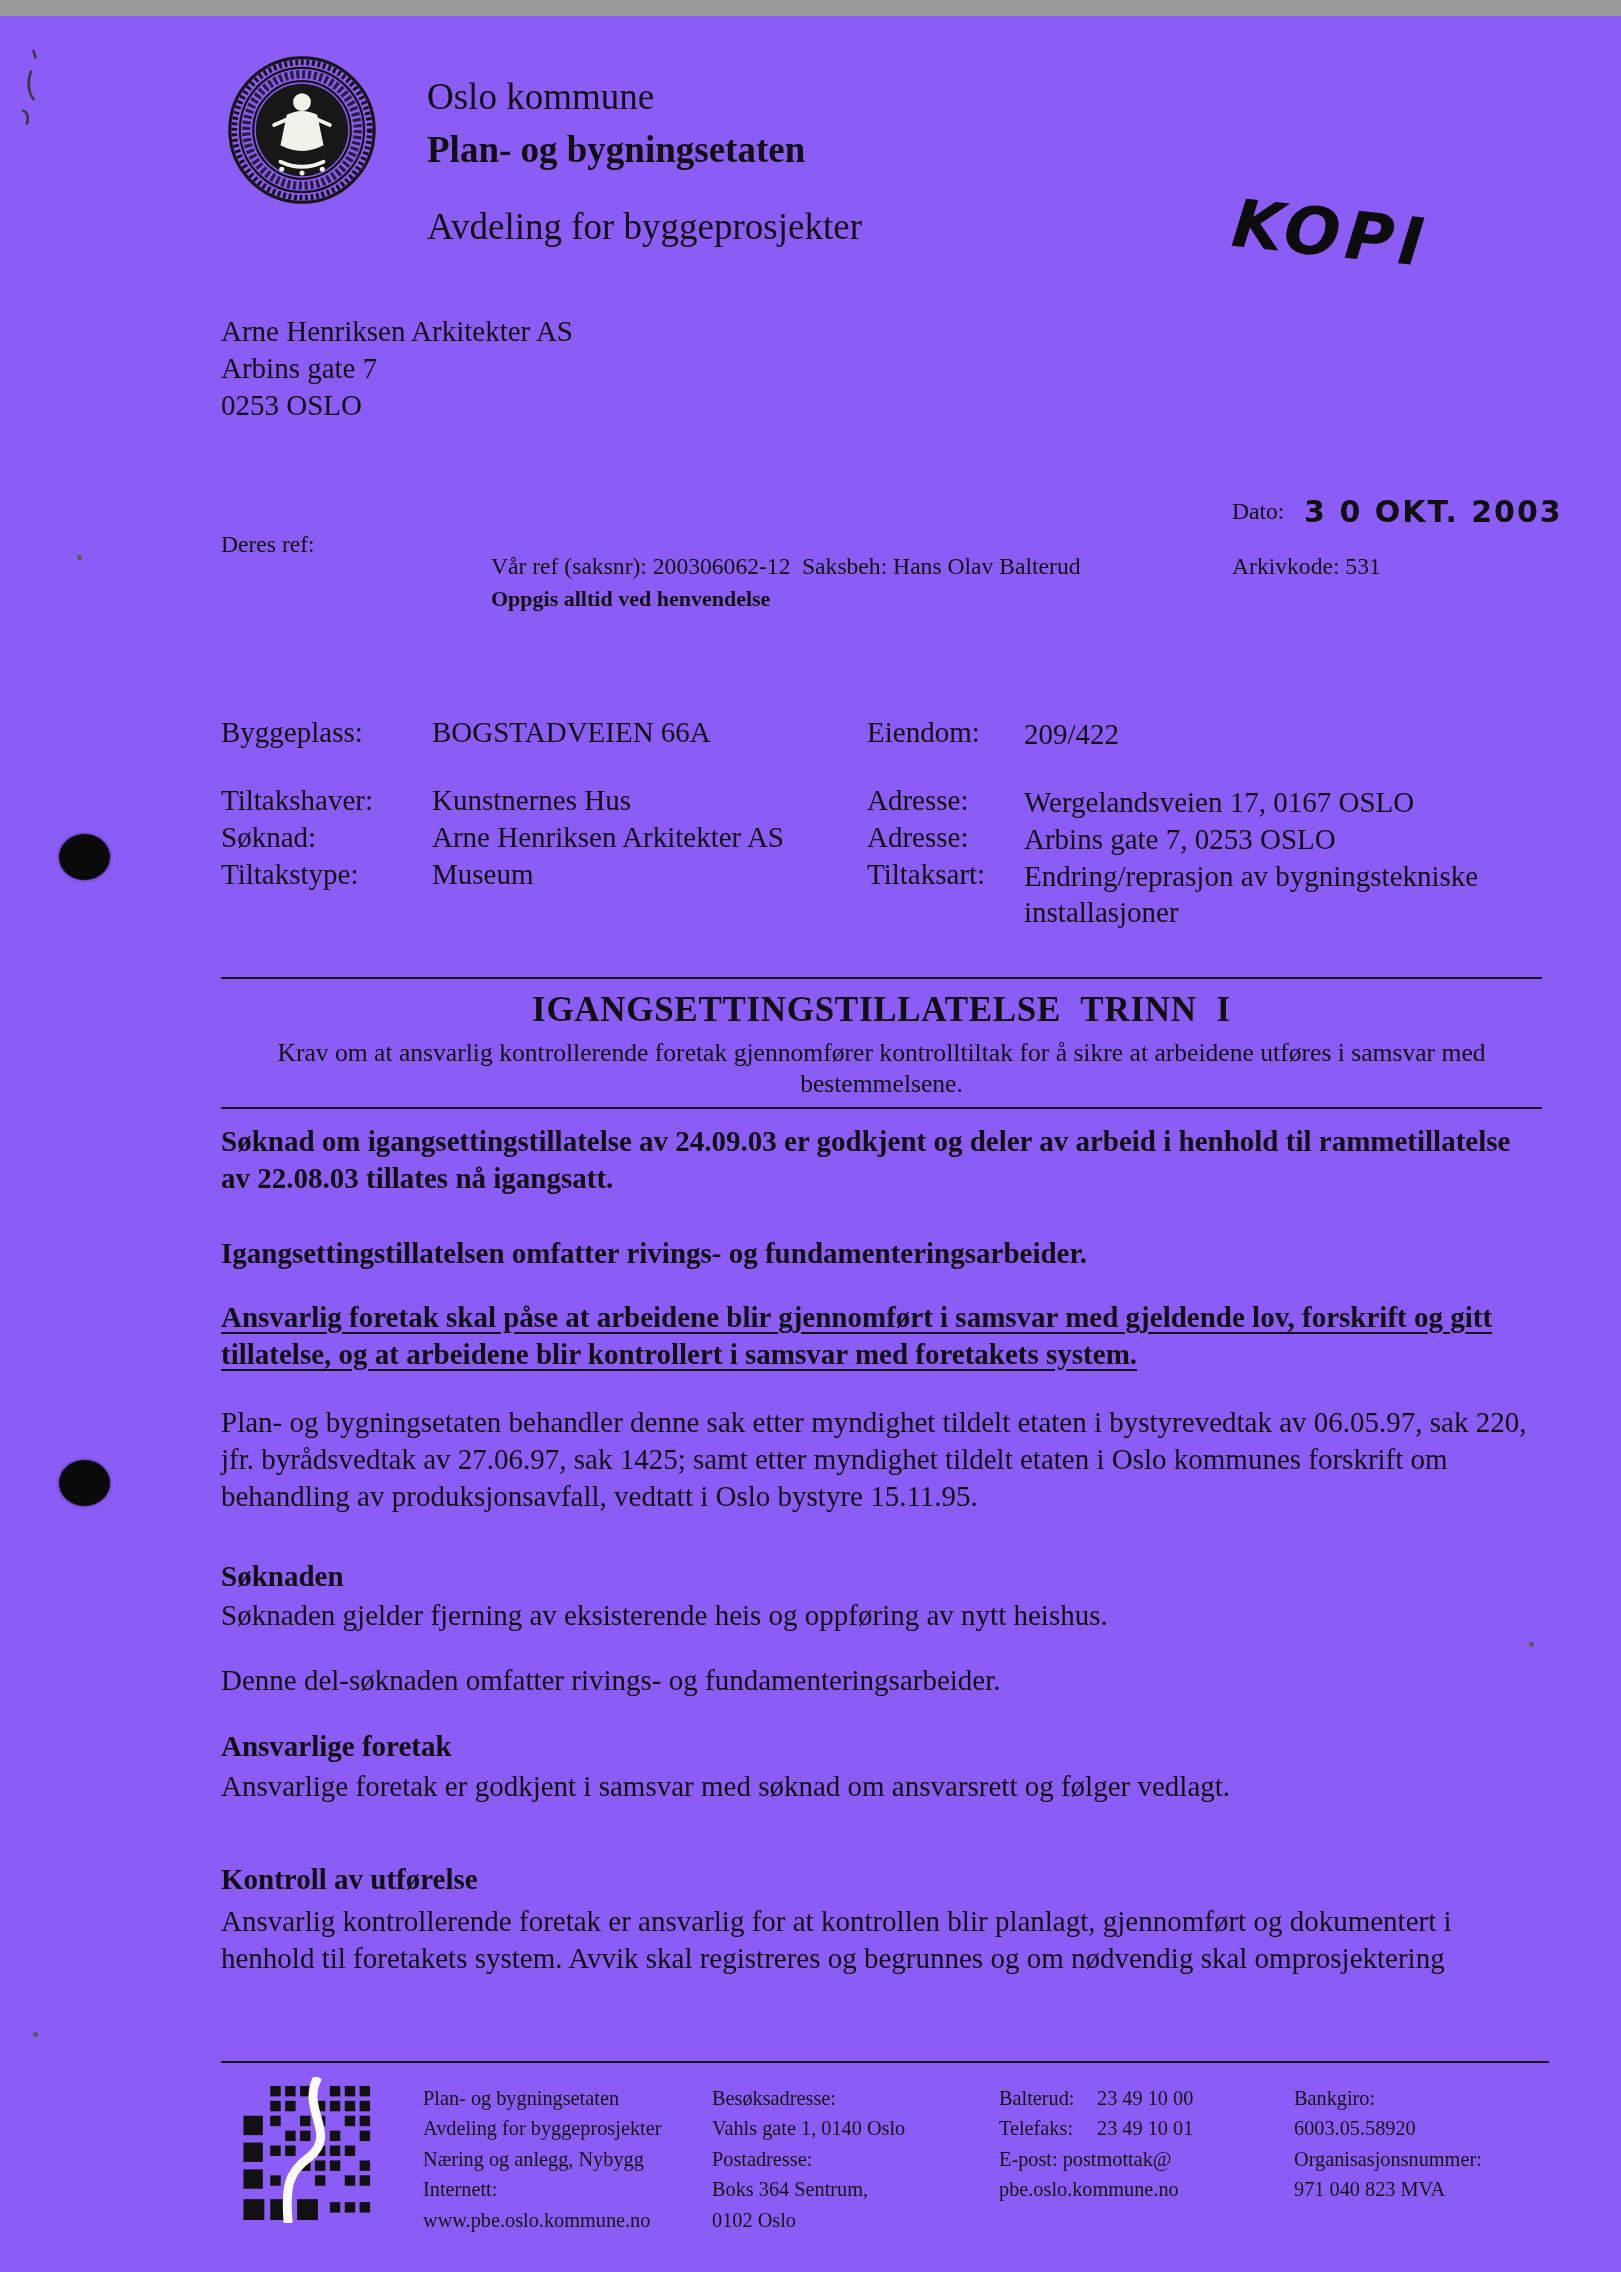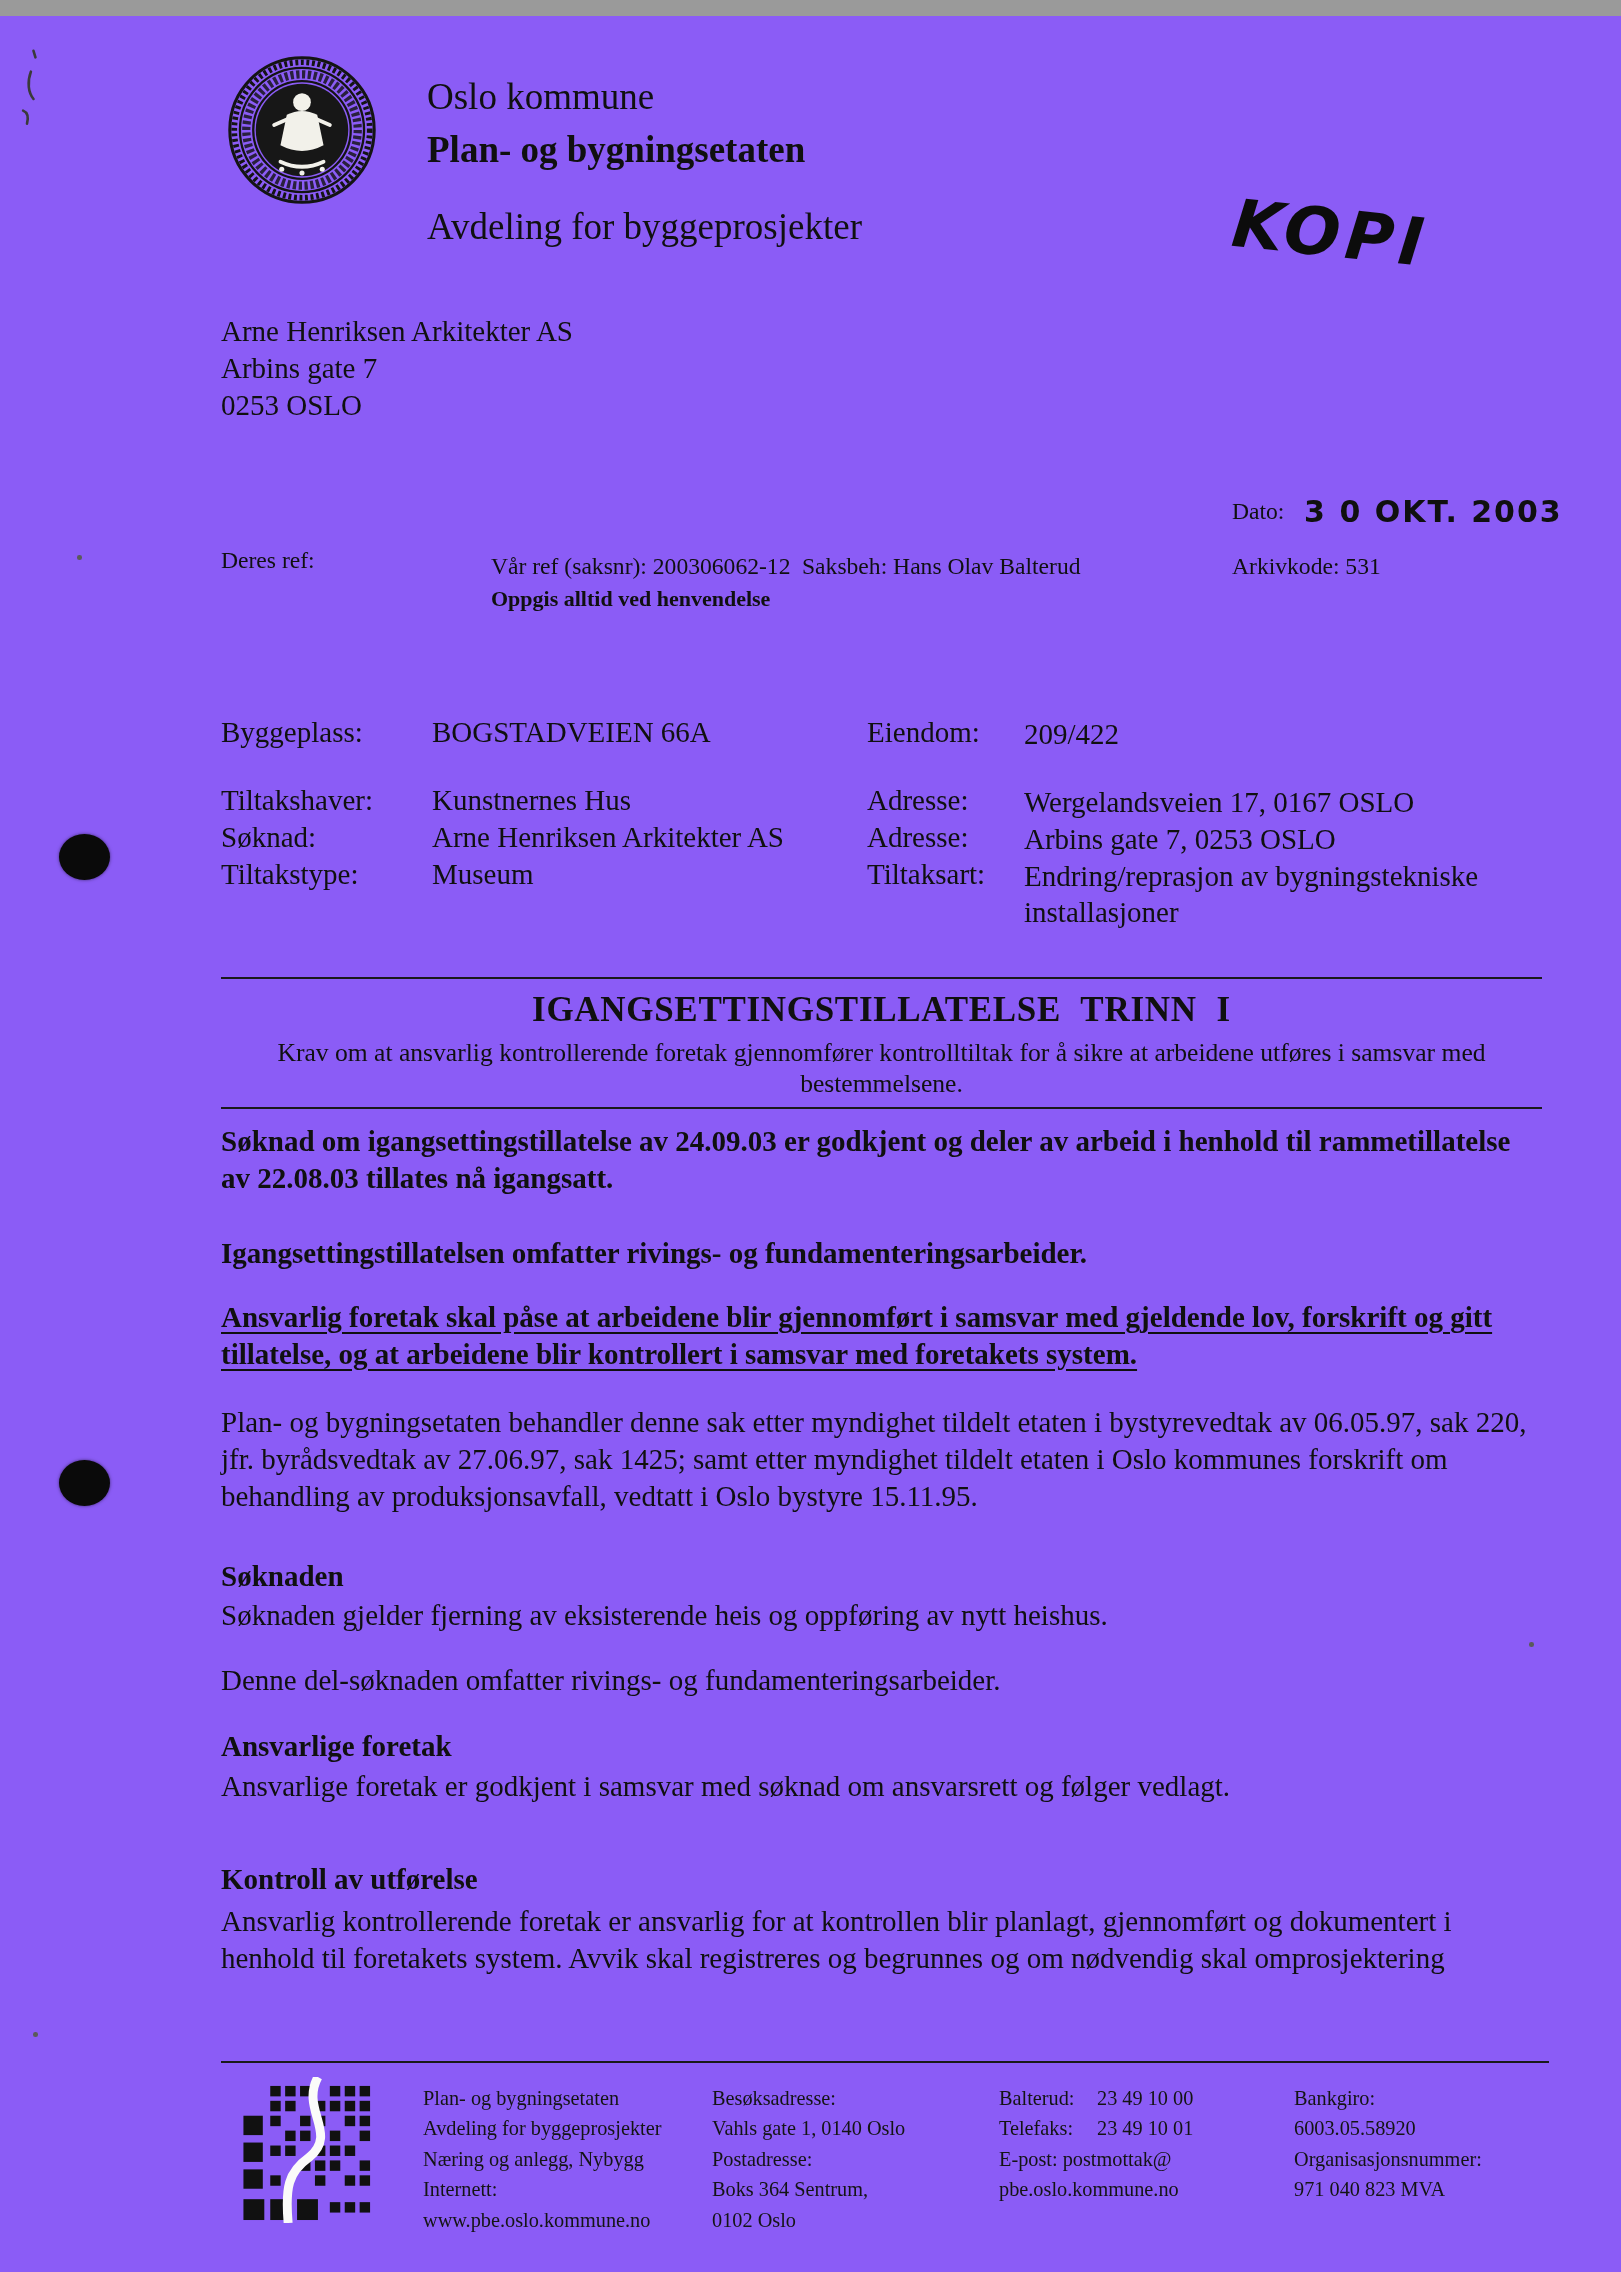--- a/index.html
+++ b/index.html
@@ -21,21 +21,21 @@
   }
 
   
   .recipient{position:absolute;left:221px;top:297px;font-size:29px;line-height:1.27;}
   .dateline{position:absolute;left:1232px;top:478px;font-size:23.6px;white-space:nowrap;}
   .date-stamp{
     font-family:"DejaVu Sans",sans-serif;font-weight:bold;font-size:30px;
     letter-spacing:2px;margin-left:19.7px;vertical-align:-2.6px;text-align:center;
   }
   .ref{font-size:23.6px;white-space:nowrap;}
-  .ref-deres{position:absolute;left:221px;top:531px;}
+  .ref-deres{position:absolute;left:221px;top:515px;}
   .ref-var{position:absolute;left:491px;top:537px;}
   .ref-var-note{position:absolute;left:491px;top:570px;font-size:22px;font-weight:bold;}
   .ref-saksbeh{position:absolute;left:802px;top:537px;}
   .ref-arkiv{position:absolute;left:1232px;top:537px;}
 
   
   .case{position:absolute;left:221px;top:700px;width:1321px;font-size:29px;}
   .case-row{position:absolute;left:0;width:100%;}
   .case-row .l1{position:absolute;left:0;}
   .case-row .v1{position:absolute;left:211px;}

